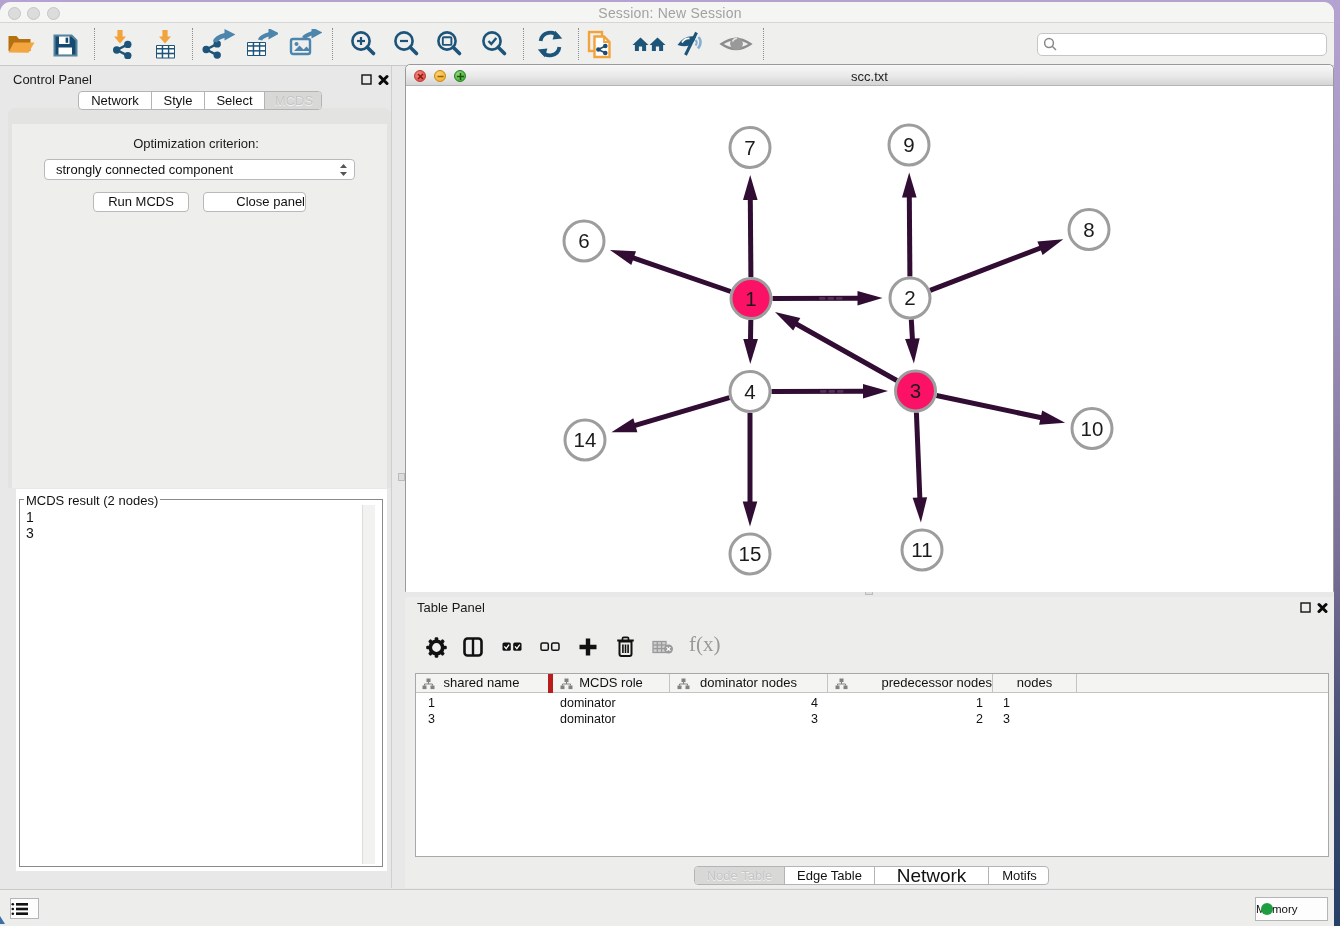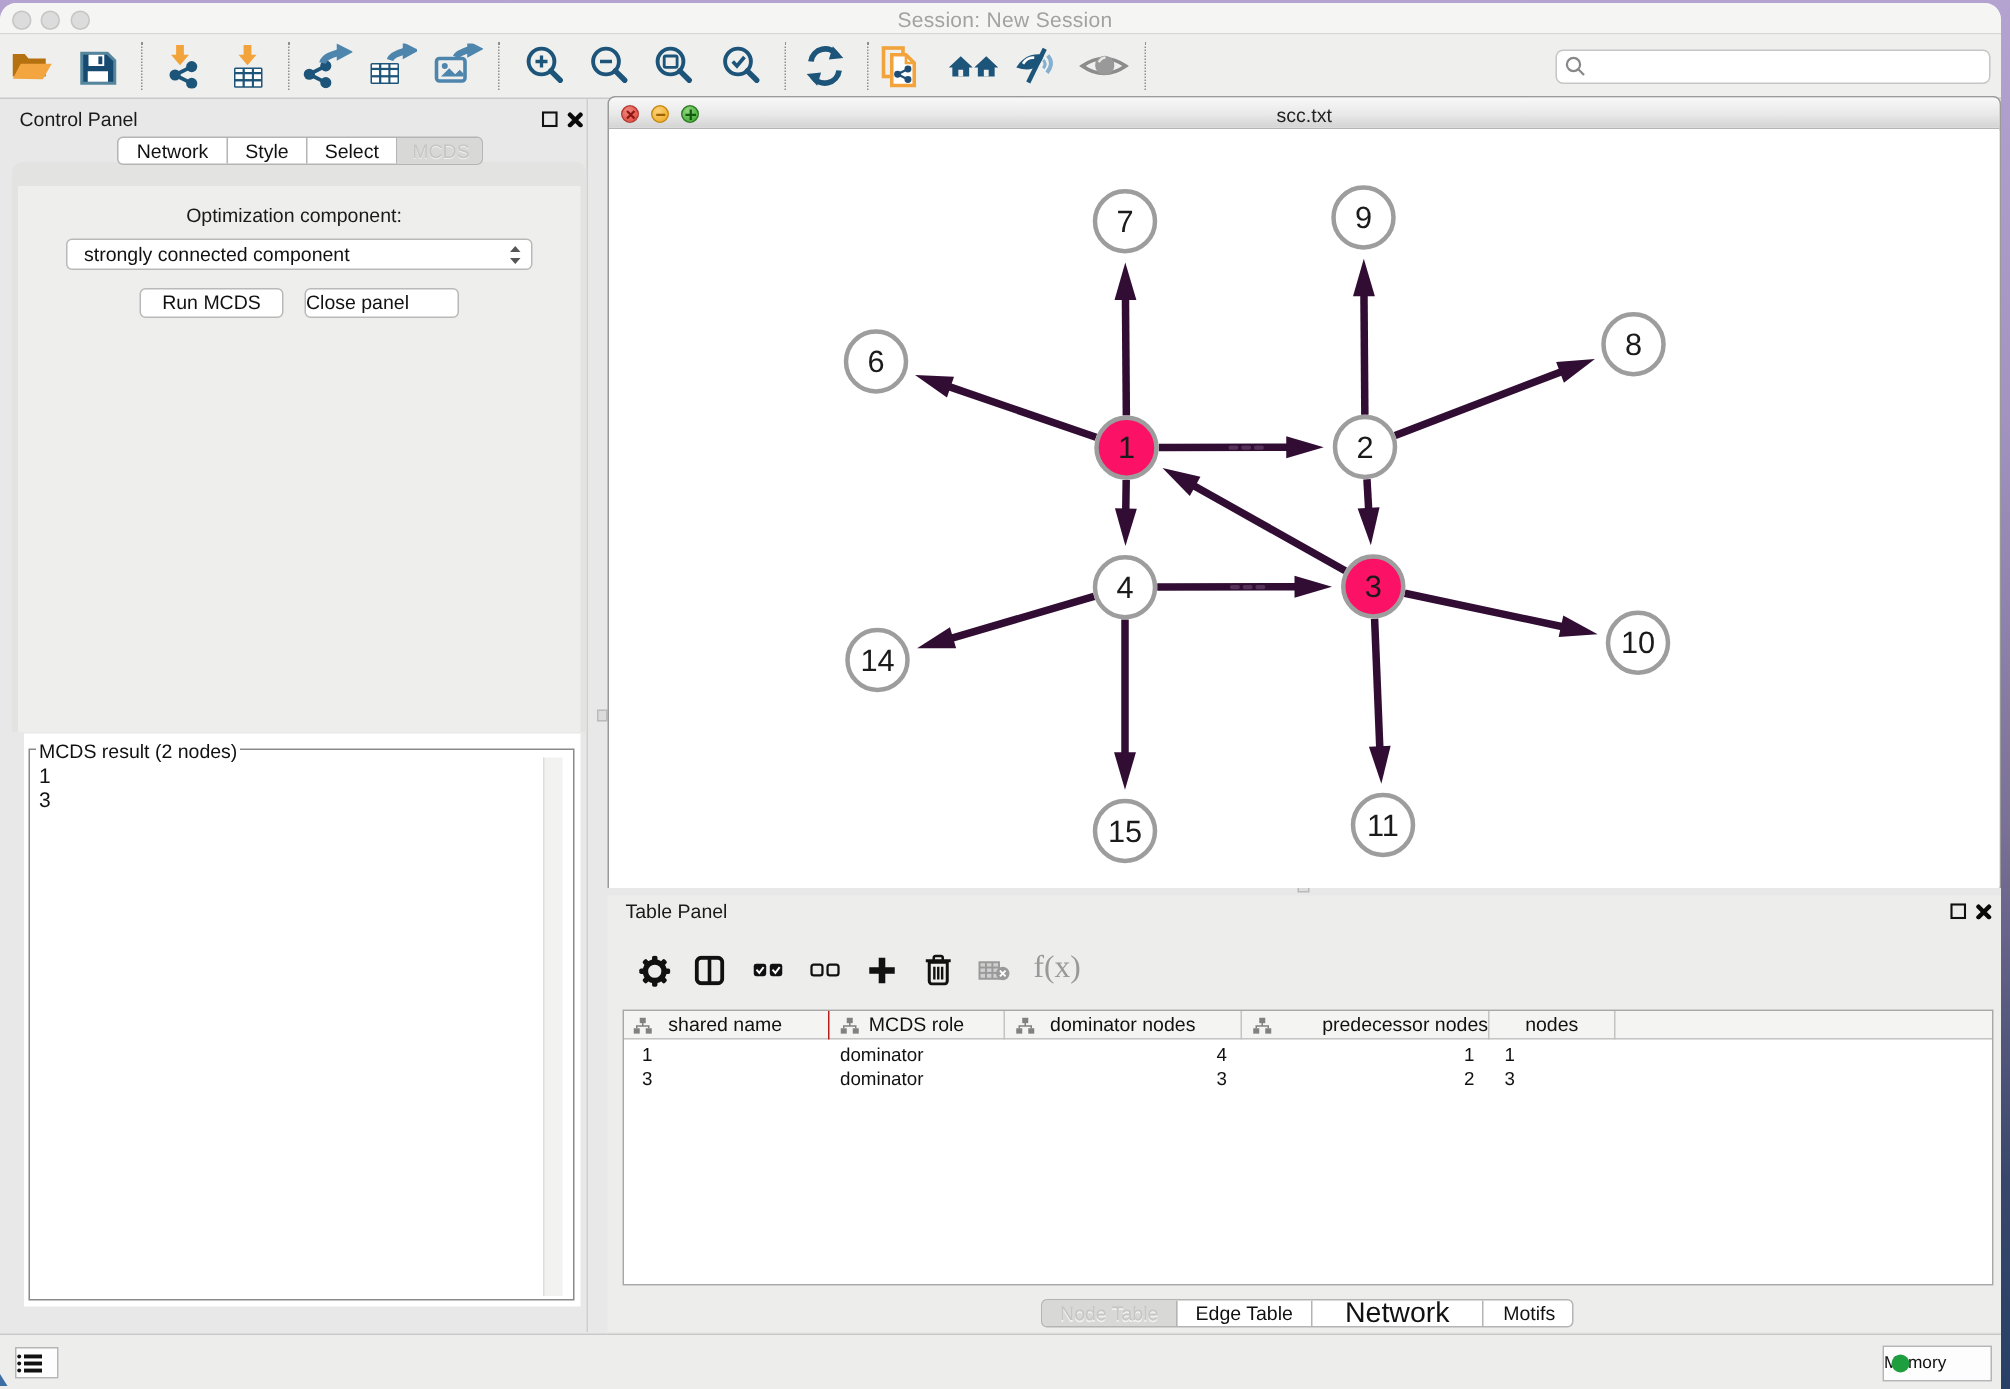--- a/index.html
+++ b/index.html
@@ -199,29 +199,29 @@
     </svg>
   </div>
 <div class="abs" style="left:8px;top:108px;width:383px;height:380px;background:#e3e3e2;border-radius:7px 7px 0 0"></div>
 <div class="abs" style="left:12px;top:124px;width:375px;height:364px;background:#eeeeed"></div>
 <div class="abs" style="left:78px;top:91px;width:244px;height:19px;background:#fff;border:1px solid #b4b4b4;border-radius:4px;overflow:hidden">
   <div class="abs" style="left:0;top:0;width:73px;height:19px;border-right:1px solid #b4b4b4;text-align:center;font-size:13px;line-height:18px;color:#111">Network</div>
   <div class="abs" style="left:73px;top:0;width:53px;height:19px;border-right:1px solid #b4b4b4;text-align:center;font-size:13px;line-height:18px;color:#111">Style</div>
   <div class="abs" style="left:126px;top:0;width:60px;height:19px;border-right:1px solid #b4b4b4;text-align:center;font-size:13px;line-height:18px;color:#111">Select</div>
   <div class="abs" style="left:186px;top:0;width:58px;height:19px;background:#d8d8d7;text-align:center;font-size:13px;line-height:18px;color:#c6c6c6;text-shadow:0 1px 0 #f2f2f2">MCDS</div>
 </div>
-<div class="abs" style="left:0;top:136px;width:392px;text-align:center;font-size:13px;color:#1a1a1a">Optimization component:</div>
+<div class="abs" style="left:0;top:136px;width:392px;text-align:center;font-size:13px;color:#1a1a1a">Optimization criterion:</div>
 <div class="abs" style="left:44px;top:159px;width:311px;height:21px;background:#fff;border:1px solid #b9b9b9;border-radius:4px;font-size:13px;line-height:19px;color:#111;padding-left:11px">strongly connected component
   <div class="abs" style="right:6px;top:3px">
       <svg width="9" height="14" viewBox="0 0 9 14">
         <path d="M1 5 L4.5 1 L8 5 Z M1 9 L4.5 13 L8 9 Z" fill="#555"></path>
       </svg>
     </div></div>
 <div class="abs" style="left:93px;top:192px;width:96px;height:20px;background:#fff;border:1px solid #b9b9b9;border-radius:4px;text-align:center;font-size:13px;line-height:18px;color:#111">Run MCDS</div>
-<div class="abs" style="left:203px;top:192px;width:103px;height:20px;background:#fff;border:1px solid #b9b9b9;border-radius:4px;text-align:left;font-size:13px;line-height:18px;color:#111">Close panel</div>
+<div class="abs" style="left:203px;top:192px;width:103px;height:20px;background:#fff;border:1px solid #b9b9b9;border-radius:4px;text-align:right;font-size:13px;line-height:18px;color:#111">Close panel</div>
 <div class="abs" style="left:16px;top:489px;width:371px;height:382px;background:#fff"></div>
 <div class="abs" style="left:19px;top:499px;width:364px;height:368px;border:1px solid #8a8a8a"></div>
 <div class="abs" style="left:24px;top:493px;background:#fff;font-size:13px;color:#111;padding:0 2px">MCDS result (2 nodes)</div>
 <div class="abs" style="left:26px;top:510px;font-size:14px;color:#111;line-height:15.5px">1<br>3</div>
 <div class="abs" style="left:362px;top:505px;width:13px;height:359px;background:#f2f2f1;border-left:1px solid #ddd"></div>
 <div class="abs" style="left:398px;top:473px;width:7px;height:8px;background:#dcdcdc;border:1px solid #bbb"></div>
 <div class="abs" style="left:865px;top:589px;width:8px;height:6px;background:#dcdcdc;border:1px solid #bbb"></div>
 <div class="abs" style="left:405px;top:64px;width:929px;height:528px;border:1px solid #9a9a9a;border-radius:5px 5px 0 0;background:#fff">
   <div class="abs" style="left:0;top:0;width:927px;height:21px;background:linear-gradient(180deg,#f8f8f8,#e9e9e9 55%,#d4d4d4);border-bottom:1px solid #b5b5b5;border-radius:5px 5px 0 0"></div>
   <div class="abs" style="left:0;top:4px;width:927px;text-align:center;font-size:13px;color:#222">scc.txt</div>
@@ -385,21 +385,21 @@
         <line x1="9.6" y1="1.5" x2="9.6" y2="12.5"></line>
       </g>
       <circle cx="16.5" cy="9" r="4.5" fill="#9a9a9a"></circle>
       <path d="M14.6 7.1 l3.8 3.8 M18.4 7.1 l-3.8 3.8" stroke="#fff" stroke-width="1.3"></path>
     </svg>
   </div>
 <div class="abs" style="left:689px;top:632px;font-family:'Liberation Serif',serif;font-size:21px;color:#999">f(x)</div>
 <div class="abs" style="left:415px;top:673px;width:914px;height:184px;background:#fff;border:1px solid #a8a8a8">
   <div class="abs" style="left:0;top:0;width:912px;height:19px;background:#f4f4f3;border-bottom:1px solid #c4c4c4"></div>
 </div>
-<div class="abs" style="left:415px;top:674px;width:138px;height:19px;border-right:1px solid #b91c1c;text-align:center;font-size:13px;line-height:18px;color:#111">shared name</div>
+<div class="abs" style="left:415px;top:674px;width:138px;height:19px;border-right:5px solid #b91c1c;text-align:center;font-size:13px;line-height:18px;color:#111">shared name</div>
 <div class="abs" style="left:422px;top:678px;width:13px;height:12px">
     <svg width="13" height="12" viewBox="0 0 13 12">
       <rect x="4.5" y="0.5" width="4" height="3.6" fill="#818181"></rect>
       <rect x="0.5" y="7.5" width="4" height="3.6" fill="#818181"></rect>
       <rect x="8.5" y="7.5" width="4" height="3.6" fill="#818181"></rect>
       <path d="M6.5 4 v2 M2.5 7.5 v-1.5 h8 v1.5" fill="none" stroke="#818181" stroke-width="1"></path>
     </svg>
   </div>
 <div class="abs" style="left:553px;top:674px;width:117px;height:19px;border-right:1px solid #c4c4c4;text-align:center;font-size:13px;line-height:18px;color:#111">MCDS role</div>
 <div class="abs" style="left:560px;top:678px;width:13px;height:12px">

